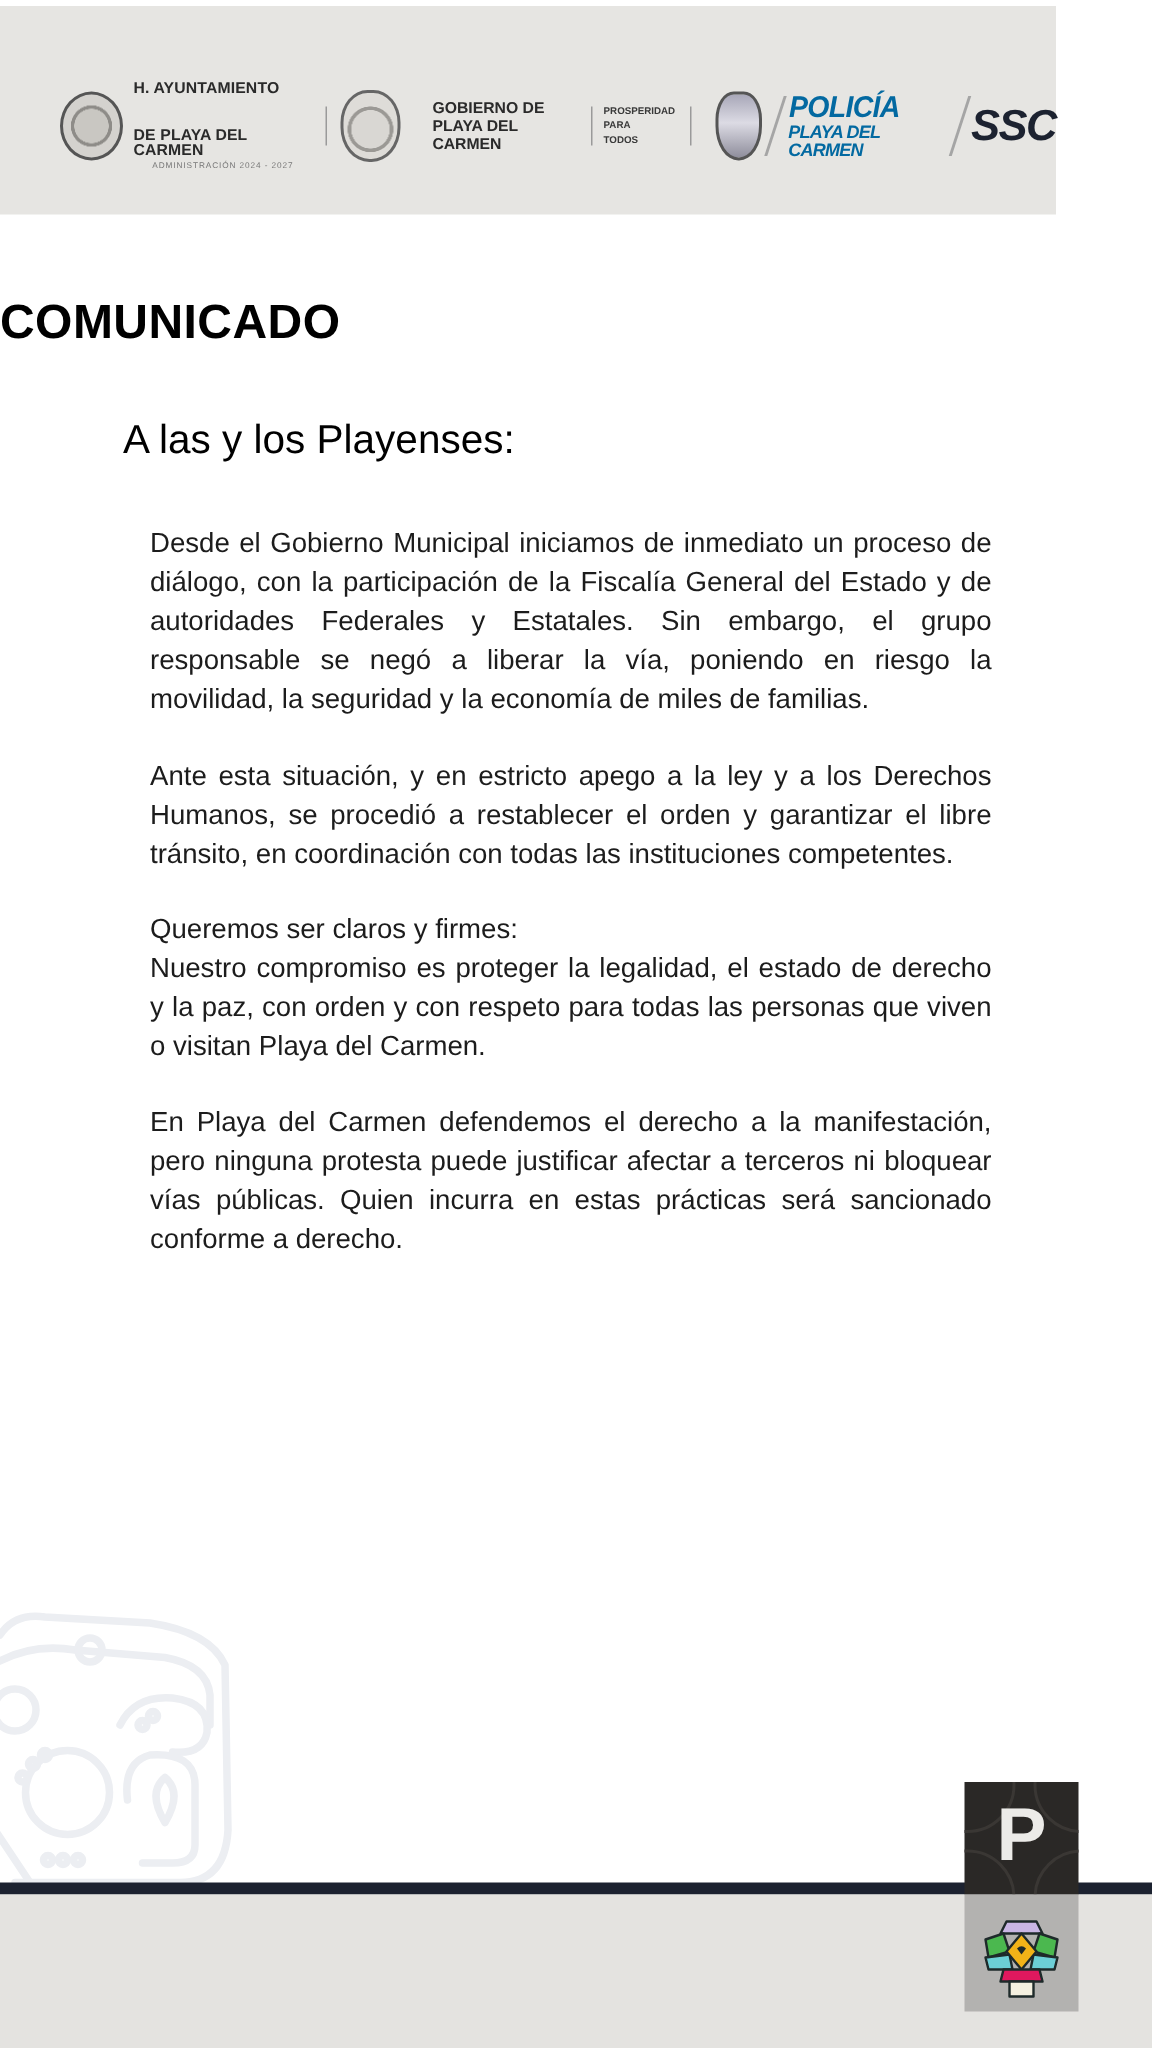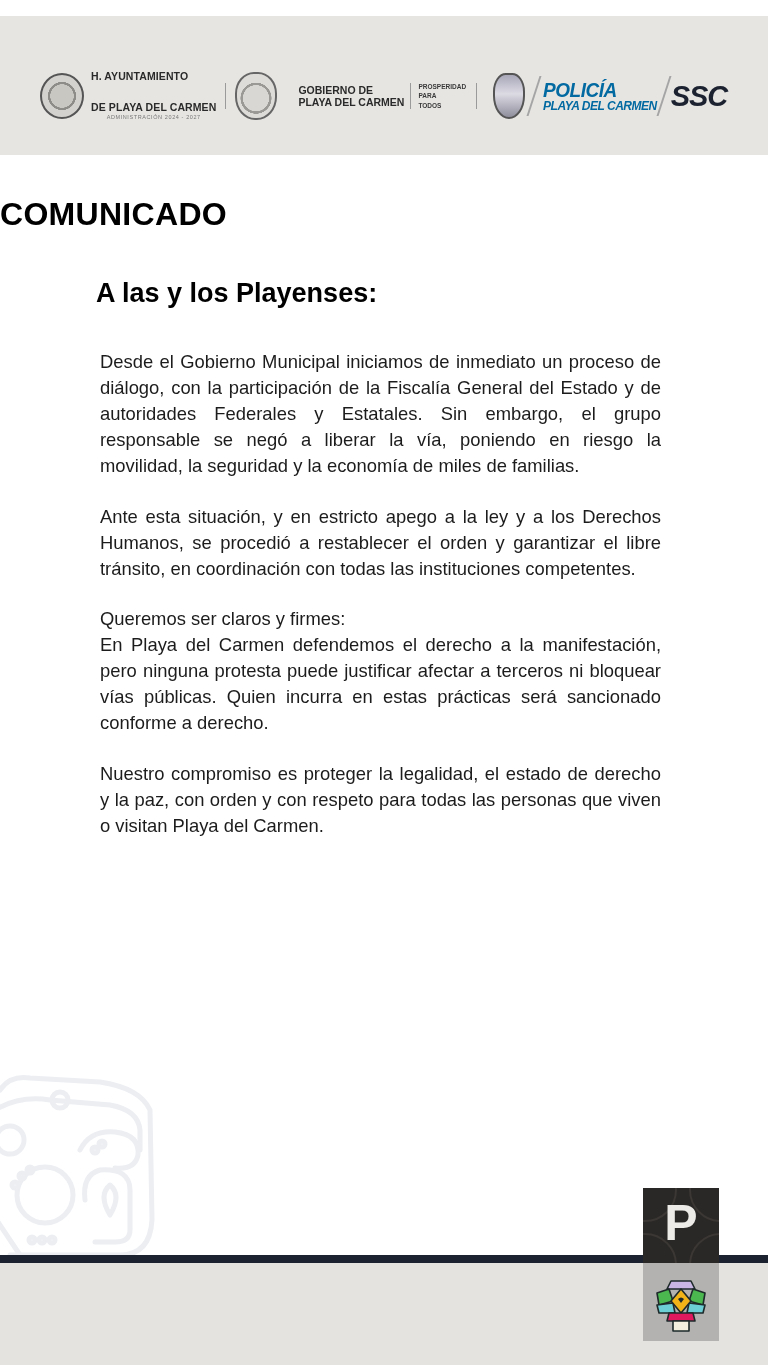--- a/index.html
+++ b/index.html
@@ -1,38 +1,38 @@
 <!DOCTYPE html>
 <html><head>
 <meta charset="utf-8">
 <style>
   html, body { margin:0; padding:0; }
   body { width:768px; height:1365px; position:relative; overflow:hidden; background:#ffffff; font-family:"Liberation Sans", sans-serif; color:#1b1b1b; }
-  .header { position:absolute; left:0; top:16px; width:768px; height:139px; background:#e6e5e2; }
+  .header { position:absolute; left:0; top:4px; width:704px; height:139px; background:#e6e5e2; }
   .logo-row { position:absolute; top:55px; left:40px; height:50px; display:flex; align-items:center; }
   .seal { width:44px; height:46px; border-radius:50%; border:2px solid #555; background:radial-gradient(circle at 50% 50%, #c9c7c2 0 40%, #8e8c88 41% 48%, #d4d2ce 49% 100%); box-sizing:border-box; }
   .seal2 { width:42px; height:48px; border-radius:45% 45% 48% 48%; border:2px solid #666; background:radial-gradient(circle at 50% 55%, #d9d7d3 0 42%, #9b9995 43% 50%, #dedcd8 51% 100%); box-sizing:border-box; }
   .badge { width:32px; height:46px; border-radius:40% 40% 50% 50%; border:2px solid #555; background:linear-gradient(#a8a7b8, #dcdbe4 45%, #8f8e9c); box-sizing:border-box; }
   .txt1 { margin-left:7px; line-height:1; }
   .txt1 .l1, .txt1 .l2 { font-weight:bold; font-size:10.5px; color:#2a2a2a; letter-spacing:0.1px; }
   .txt1 .l2 { margin-top:20px; }
   .txt1 .l3 { font-size:5.5px; color:#777; letter-spacing:0.6px; margin-top:3px; text-align:center; }
   .vsep { width:1px; height:26px; background:#9a9a9a; margin:0 9px; }
   .txt2 { margin-left:10px; line-height:1.15; }
   .txt2 div { font-weight:bold; font-size:10.5px; color:#2a2a2a;margin-left:11px; }
   .txt3 { line-height:1.45; }
   .txt3 div { font-weight:bold; font-size:6.5px; color:#3a3a3a; }
   .slash { width:2px; height:40px; background:#a5a5a5; transform:skewX(-18deg); margin:0 8px; }
   .pol { line-height:1; font-style:italic; font-weight:bold; color:#0369a1; }
   .pol .p1 { font-size:20px; letter-spacing:-0.5px; transform:scaleX(0.95); transform-origin:left; }
   .pol .p2 { font-size:12px; letter-spacing:-0.5px; }
   .ssc { font-style:italic; font-weight:bold; font-size:29px; color:#1c2230; letter-spacing:-1px; }
 
   .title { position:absolute; top:196px; left:0; width:768px; text-align:left; font-size:32px; font-weight:bold; color:#000; letter-spacing:0.3px; }
-  .salute { position:absolute; top:278px; left:96px; font-size:27px; font-weight:bold; color:#000; }
+  .salute { position:absolute; top:278px; left:82px; font-size:27px; font-weight:normal; color:#000; }
   .body-text { position:absolute; top:349px; left:100px; width:561px; font-size:18.4px; line-height:26px; color:#1c1c1c; }
   .body-text p { margin:0 0 24.5px 0; text-align:justify; }
   .body-text p.left { text-align:left; }
   .body-text p.tight { margin-bottom:0; }
 
   .watermark { position:absolute; left:-10px; top:1070px; width:175px; height:190px; }
   .navy-line { position:absolute; left:0; top:1255px; width:768px; height:8px; background:#1c2230; }
   .footer { position:absolute; left:0; top:1263px; width:768px; height:102px; background:#e4e3e0; }
   .p-block { position:absolute; left:643px; top:1188px; width:76px; height:75px; background:#2a2826; overflow:hidden; }
   .p-block .p-letter { position:absolute; left:0; top:6px; width:76px; text-align:center; font-size:50px; font-weight:bold; color:#ecebe8; }
@@ -74,22 +74,22 @@
   </div>
 </div>
 
 <div class="title">COMUNICADO</div>
 <div class="salute">A las y los Playenses:</div>
 
 <div class="body-text">
   <p>Desde el Gobierno Municipal iniciamos de inmediato un proceso de diálogo, con la participación de la Fiscalía General del Estado y de autoridades Federales y Estatales. Sin embargo, el grupo responsable se negó a liberar la vía, poniendo en riesgo la movilidad, la seguridad y la economía de miles de familias.</p>
   <p>Ante esta situación, y en estricto apego a la ley y a los Derechos Humanos, se procedió a restablecer el orden y garantizar el libre tránsito, en coordinación con todas las instituciones competentes.</p>
   <p class="left tight">Queremos ser claros y firmes:</p>
+  <p>Nuestro compromiso es proteger la legalidad, el estado de derecho y la paz, con orden y con respeto para todas las personas que viven o visitan Playa del Carmen.</p>
   <p>En Playa del Carmen defendemos el derecho a la manifestación, pero ninguna protesta puede justificar afectar a terceros ni bloquear vías públicas. Quien incurra en estas prácticas será sancionado conforme a derecho.</p>
-  <p>Nuestro compromiso es proteger la legalidad, el estado de derecho y la paz, con orden y con respeto para todas las personas que viven o visitan Playa del Carmen.</p>
 </div>
 
 <svg class="watermark" viewBox="0 0 175 190" fill="none" stroke="#eceef2" stroke-width="5" stroke-linecap="round" stroke-linejoin="round">
   <path d="M10 20 Q20 5 40 8 L110 12 Q150 18 160 40 L162 150 Q160 185 130 185 L20 185"></path>
   <path d="M5 40 Q30 25 60 30 L120 35 Q148 40 150 60 L150 80"></path>
   <circle cx="70" cy="30" r="8"></circle>
   <circle cx="20" cy="70" r="14"></circle>
   <circle cx="55" cy="125" r="28"></circle>
   <path d="M90 80 Q100 60 125 62 Q150 65 148 85 Q145 100 125 98"></path>
   <path d="M95 130 Q92 105 110 100 Q140 98 140 120 L140 160 Q140 172 125 172 L105 172"></path>

